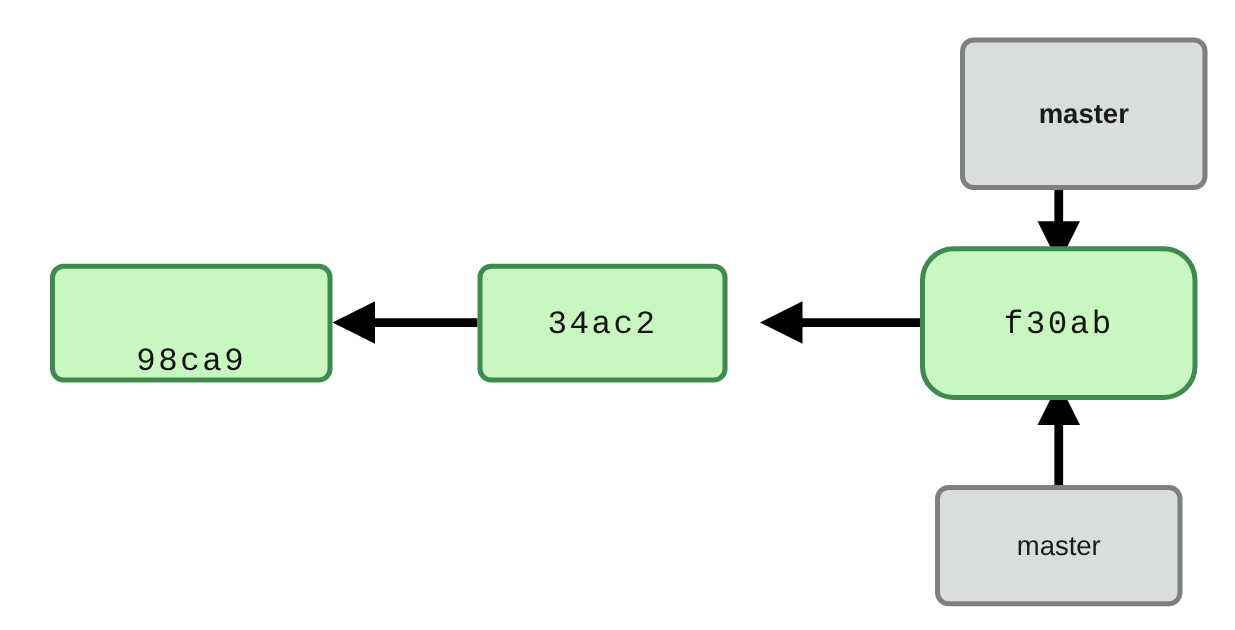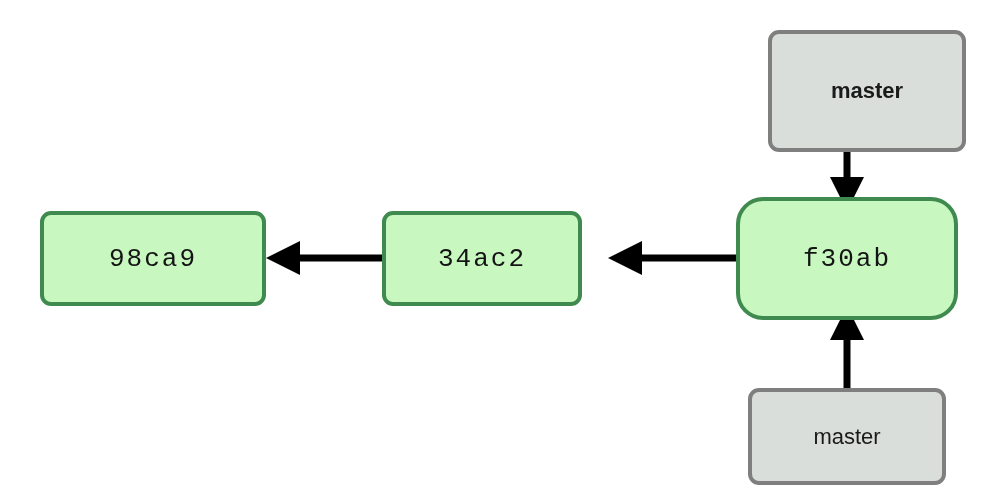--- a/index.html
+++ b/index.html
@@ -41,21 +41,21 @@
     color: #141414;
   }
   .node-branch {
     background: #d9dedb;
     border: 4px solid #7f7f7f;
     font-family: "Liberation Sans", sans-serif;
     font-size: 22px;
     color: #1a1a1a;
   }
   
-  #node-98ca9 { left: 40px;  top: 211px; width: 226px; height: 95px; }
+  #node-98ca9 { left: 40px;  top: 211px; width: 226px; height: 95px; align-items: flex-end; }
   #node-34ac2 { left: 382px; top: 211px; width: 200px; height: 95px; align-items: center; }
   #node-f30ab { left: 736px; top: 197px; width: 222px; height: 123px; border-radius: 27px; }
   #node-master  { left: 768px; top: 30px;  width: 198px; height: 122px; font-weight: bold; }
   #node-testing { left: 748px; top: 388px; width: 198px; height: 97px; }
   .node-label { line-height: 1; display: block; }
 </style>
 </head>
 <body>
 
 <div id="canvas">

